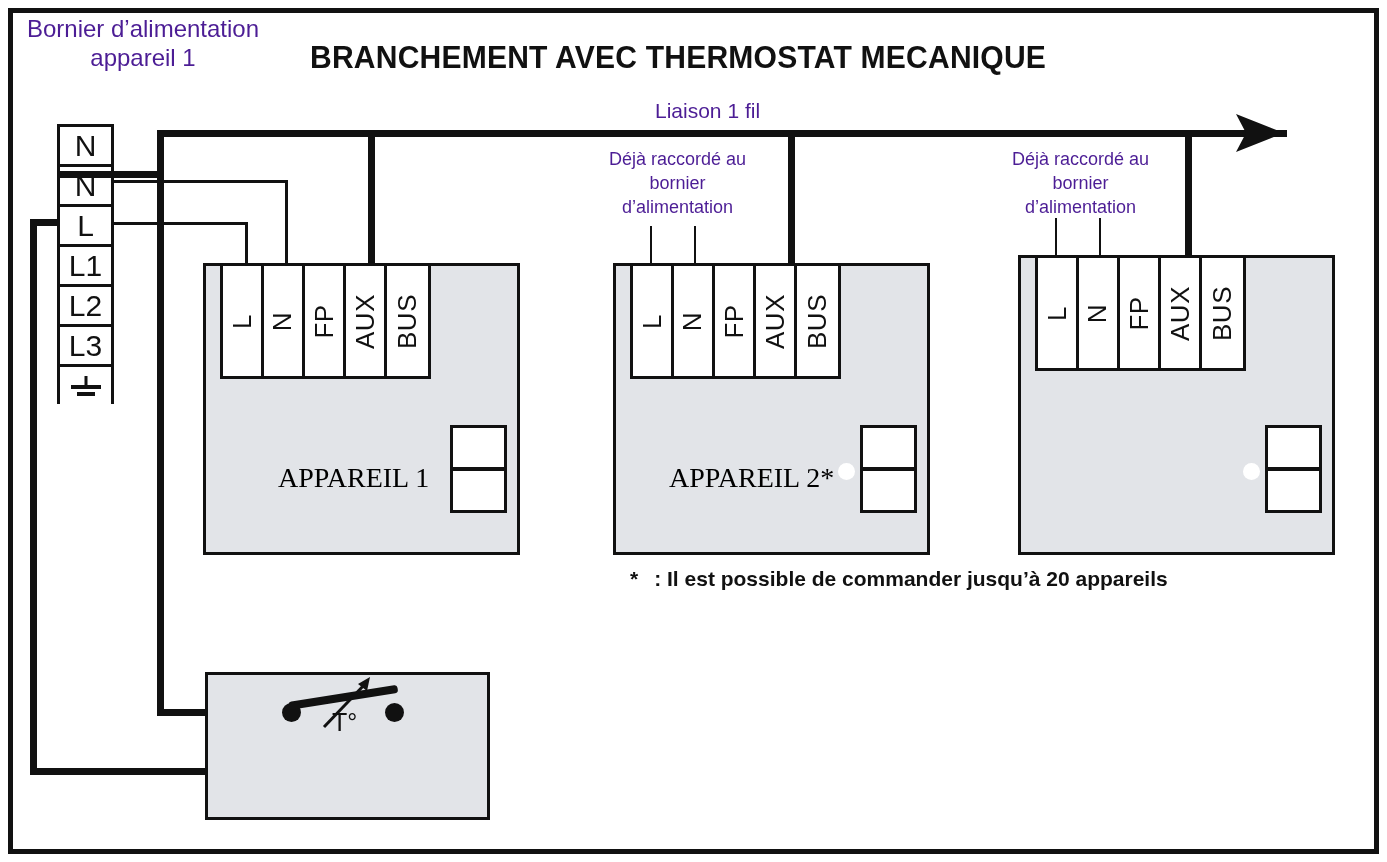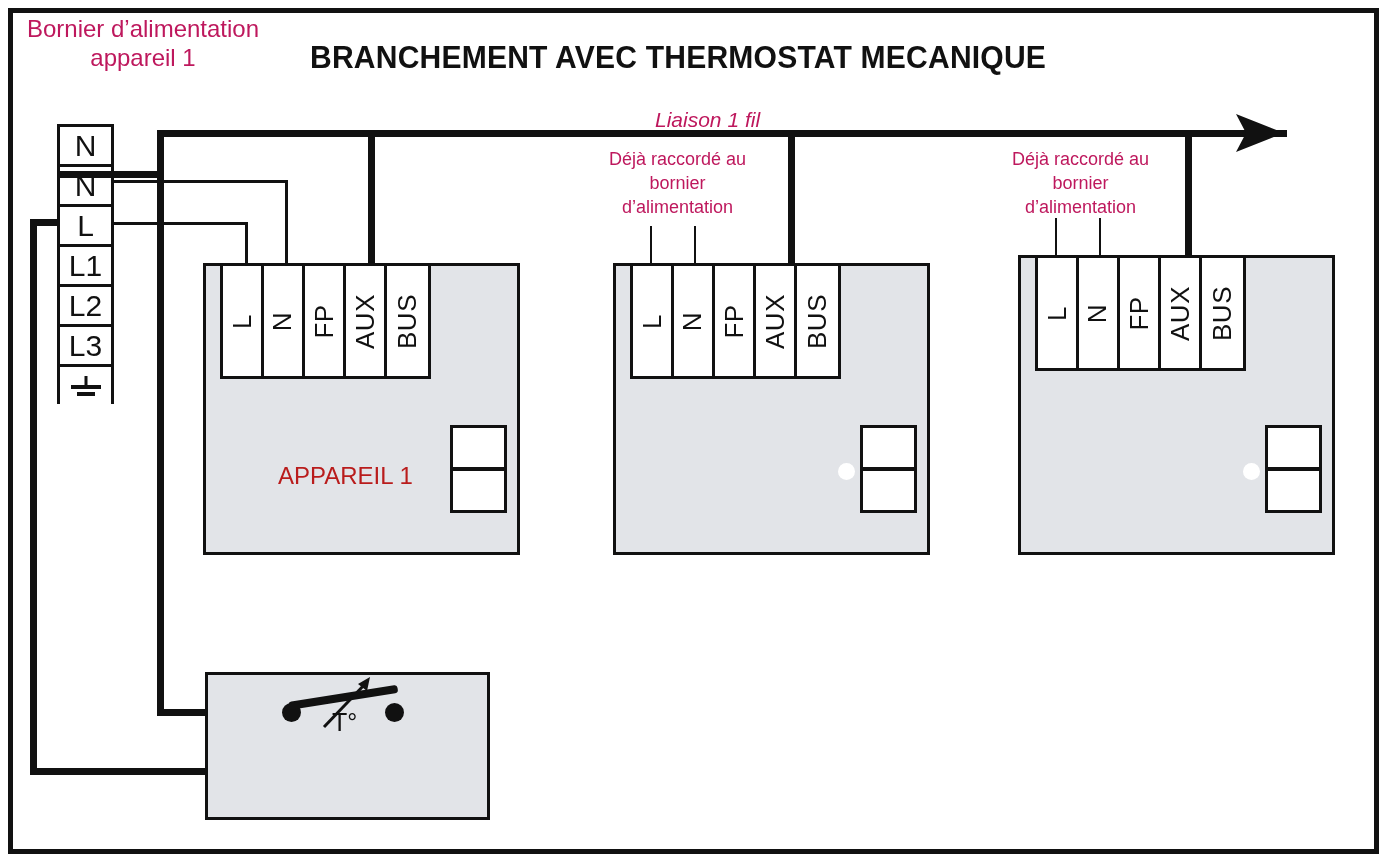--- a/index.html
+++ b/index.html
@@ -3,25 +3,25 @@
 <meta charset="utf-8">
 <title>Branchement avec thermostat mecanique</title>
 <style>
   html,body{margin:0;padding:0;background:#ffffff;}
   body{font-family:"Liberation Sans",sans-serif;}
   #page{position:relative;width:1387px;height:862px;background:#ffffff;overflow:hidden;}
   .frame{position:absolute;left:8px;top:8px;width:1371px;height:846px;border:5px solid #111;box-sizing:border-box;}
 
   
   .ttl{position:absolute;font-weight:bold;color:#111;white-space:nowrap;}
-  .txt{position:absolute;color:#be185d;white-space:nowrap;}
+  .txt{position:absolute;color:#4c1d95;white-space:nowrap;}
 
   #main-title{left:310px;top:40px;font-size:31px;letter-spacing:.2px;
               font-family:"Liberation Sans",sans-serif;transform:scaleX(.97);transform-origin:left top;}
-  #bus-label{left:655px;top:108px;font-size:21px;font-style:italic;}
+  #bus-label{left:655px;top:99px;font-size:21px;}
   #supply-caption{left:18px;top:14px;width:250px;font-size:24px;line-height:29px;text-align:center;white-space:normal;}
   #note-2{left:605px;top:147px;width:145px;font-size:18px;line-height:24px;text-align:center;white-space:normal;}
   #note-3{left:1008px;top:147px;width:145px;font-size:18px;line-height:24px;text-align:center;white-space:normal;}
   #footnote{left:630px;top:567px;font-size:21px;font-weight:bold;}
   #footnote .star{margin-right:16px;}
   #thermo-title{left:205px;top:633px;font-size:21px;font-weight:bold;}
 
   
   #terminal-block{position:absolute;left:57px;top:124px;width:57px;height:280px;border:3px solid #111;box-sizing:border-box;background:#fff;}
   .tb-cell{position:relative;height:40px;border-bottom:3px solid #111;box-sizing:border-box;
@@ -38,21 +38,21 @@
   #app1{left:203px;top:263px;width:317px;height:292px;}
   #app2{left:613px;top:263px;width:317px;height:292px;}
   #app3{left:1018px;top:255px;width:317px;height:300px;}
 
   .term-row{position:absolute;left:14px;top:-3px;display:flex;border:3px solid #111;box-sizing:border-box;background:#fff;}
   .term{width:41px;height:110px;border-right:3px solid #111;box-sizing:border-box;background:#fff;
         display:flex;align-items:center;justify-content:center;}
   .term:last-child{border-right:none;}
   .term span{transform:rotate(-90deg);font-size:26px;color:#111;white-space:nowrap;letter-spacing:.5px;}
 
-  .app-name{position:absolute;font-size:24px;color:#b91c1c;white-space:nowrap;}
+  .app-name{position:absolute;font-size:28px;color:#000000;white-space:nowrap;font-family:Liberation Serif, serif;}
   .dot{position:absolute;width:17px;height:17px;border-radius:50%;background:#fff;}
   .display{position:absolute;width:57px;height:88px;border:3px solid #111;box-sizing:border-box;background:#fff;}
   .display .sep{position:absolute;left:0;top:calc(50% - 2px);width:100%;height:4px;background:#111;}
 
   
   #thermostat{position:absolute;left:205px;top:672px;width:285px;height:148px;background:#e2e4e8;border:3px solid #111;box-sizing:border-box;}
   .node{position:absolute;width:19px;height:19px;border-radius:50%;background:#111;}
   #sw-arm{position:absolute;left:289px;top:702px;width:110px;height:8px;background:#111;
           transform:rotate(-9deg);transform-origin:left center;border-radius:3px;}
   #sw-arrow{position:absolute;left:318px;top:677px;width:60px;height:52px;}
@@ -161,20 +161,21 @@
       <div class="term">
           <span>FP</span>
         </div>
       <div class="term">
           <span>AUX</span>
         </div>
       <div class="term">
           <span>BUS</span>
         </div>
     </div>
+    <div class="app-name" style="left:53px;top:196px;">APPAREIL 2*</div>
     <div class="dot" style="left:222px;top:197px;"></div>
     <div class="display" style="left:244px;top:159px;">
         <div class="sep"></div>
       </div>
   </div>
 
   <div class="txt" id="note-3">Déjà raccordé au bornier d’alimentation</div>
   <div class="w lead" style="left:1055px;top:218px;height:42px;"></div>
   <div class="w lead" style="left:1099px;top:218px;height:42px;"></div>
 
@@ -195,20 +196,23 @@
       <div class="term">
           <span>BUS</span>
         </div>
     </div>
     <div class="dot" style="left:222px;top:205px;"></div>
     <div class="display" style="left:244px;top:167px;">
         <div class="sep"></div>
       </div>
   </div>
 
+  <div class="ttl" id="footnote">
+    <span class="star">*</span><span>: Il est possible de commander jusqu’à 20 appareils</span>
+  </div>
 
   <div id="thermostat"></div>
   <div class="node" style="left:282px;top:703px;"></div>
   <div class="node" style="left:385px;top:703px;"></div>
   <div id="sw-arm"></div>
   <svg id="sw-arrow">
     <line x1="6" y1="50" x2="48" y2="6" stroke="#111" stroke-width="3"></line>
     <polygon points="52,0 40,7 49,14" fill="#111"></polygon>
   </svg>
   <div id="t-label">T°</div>

